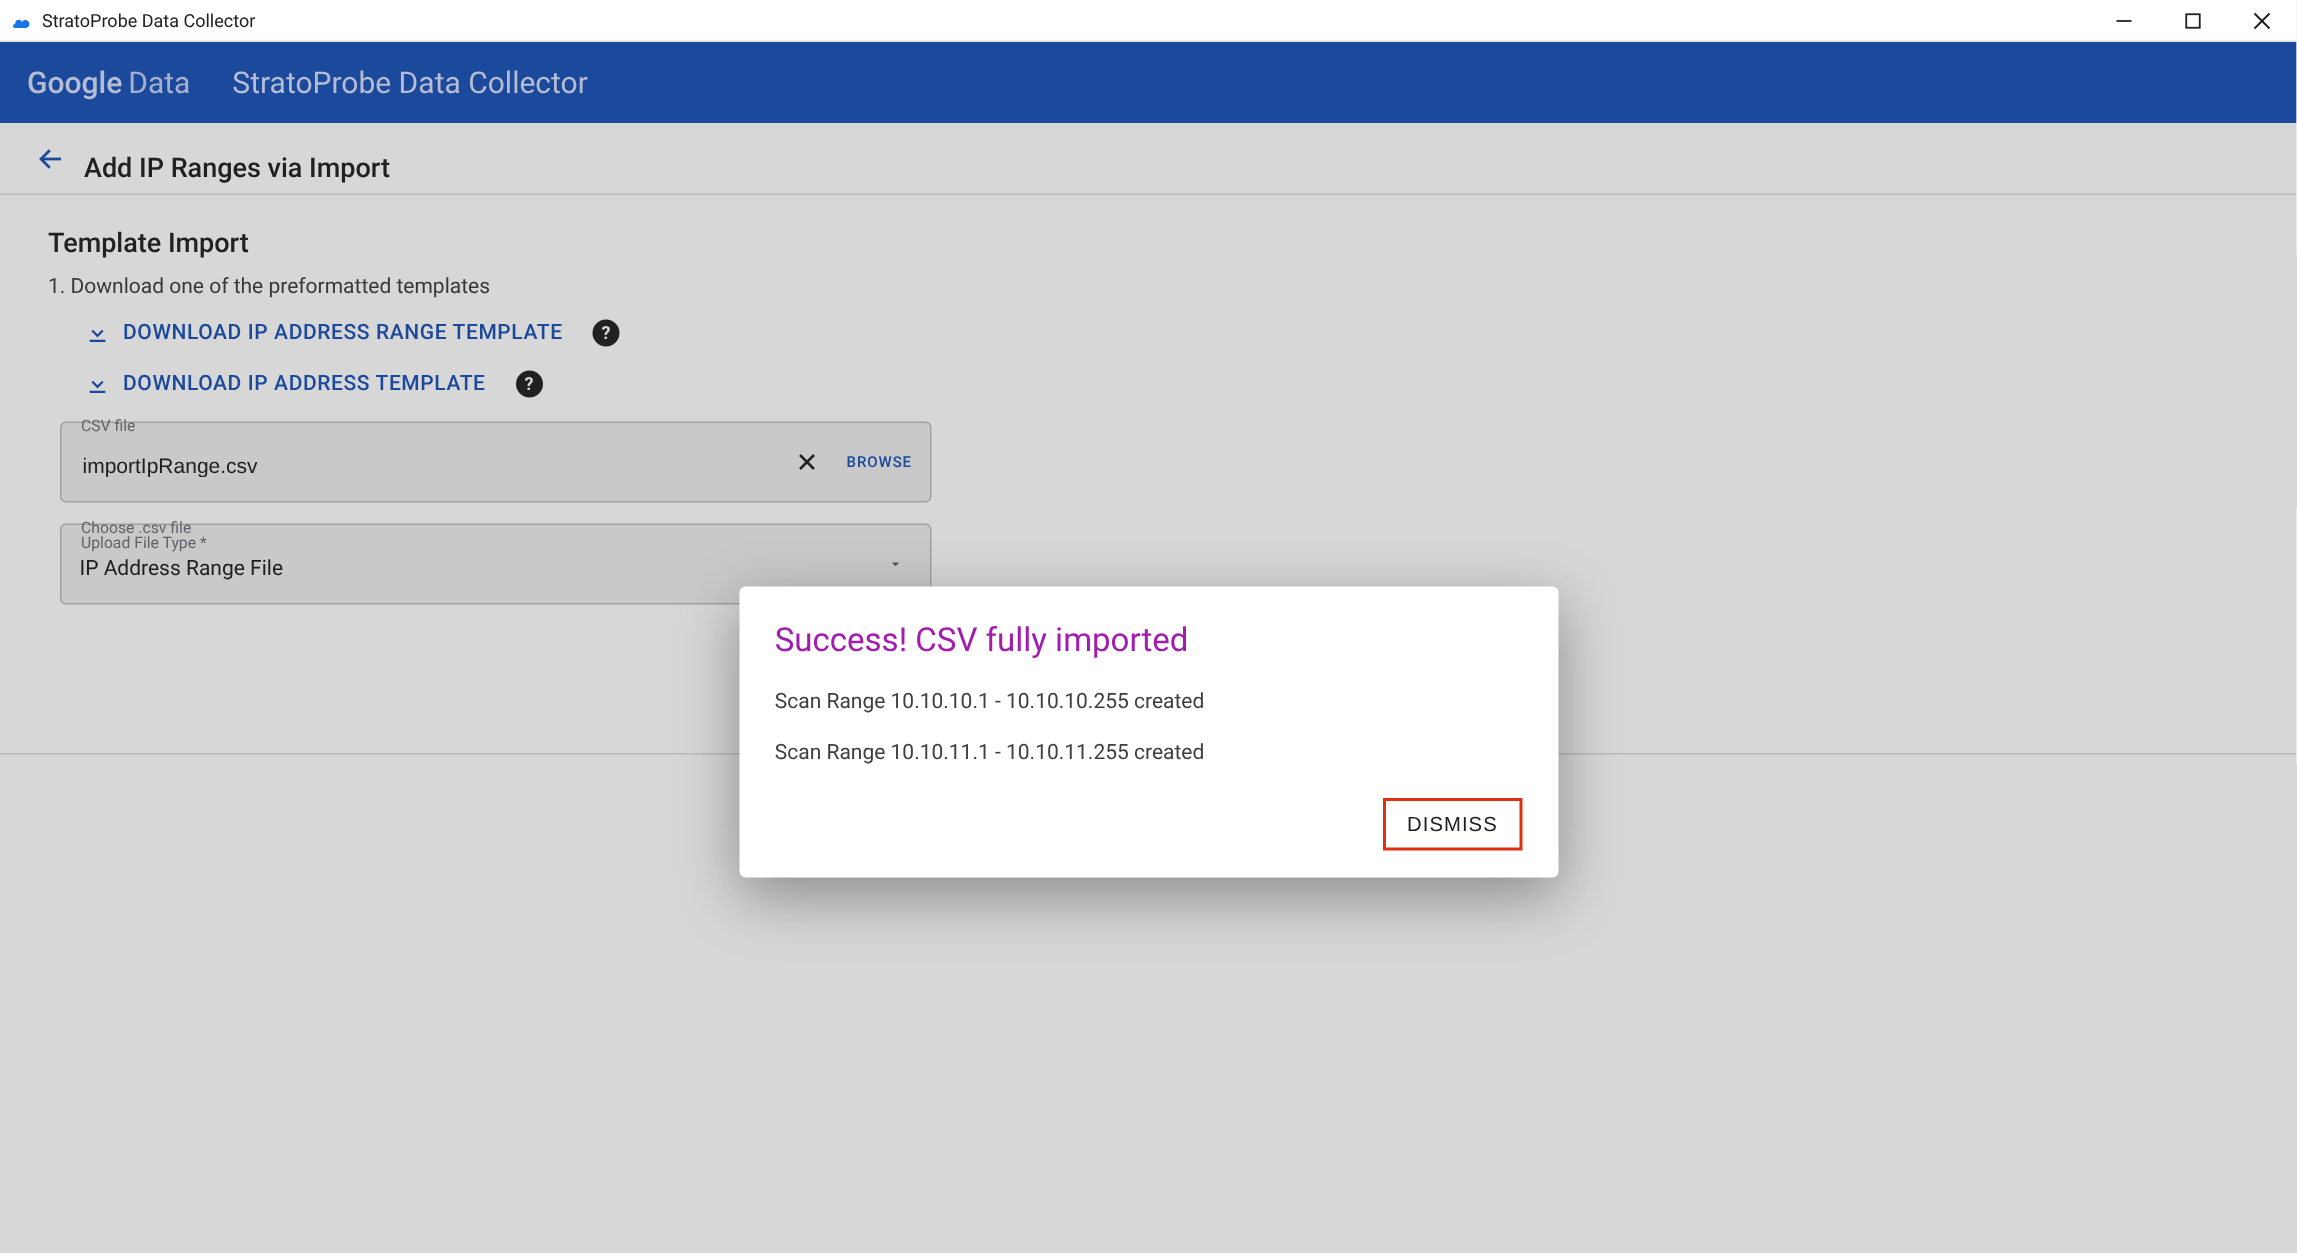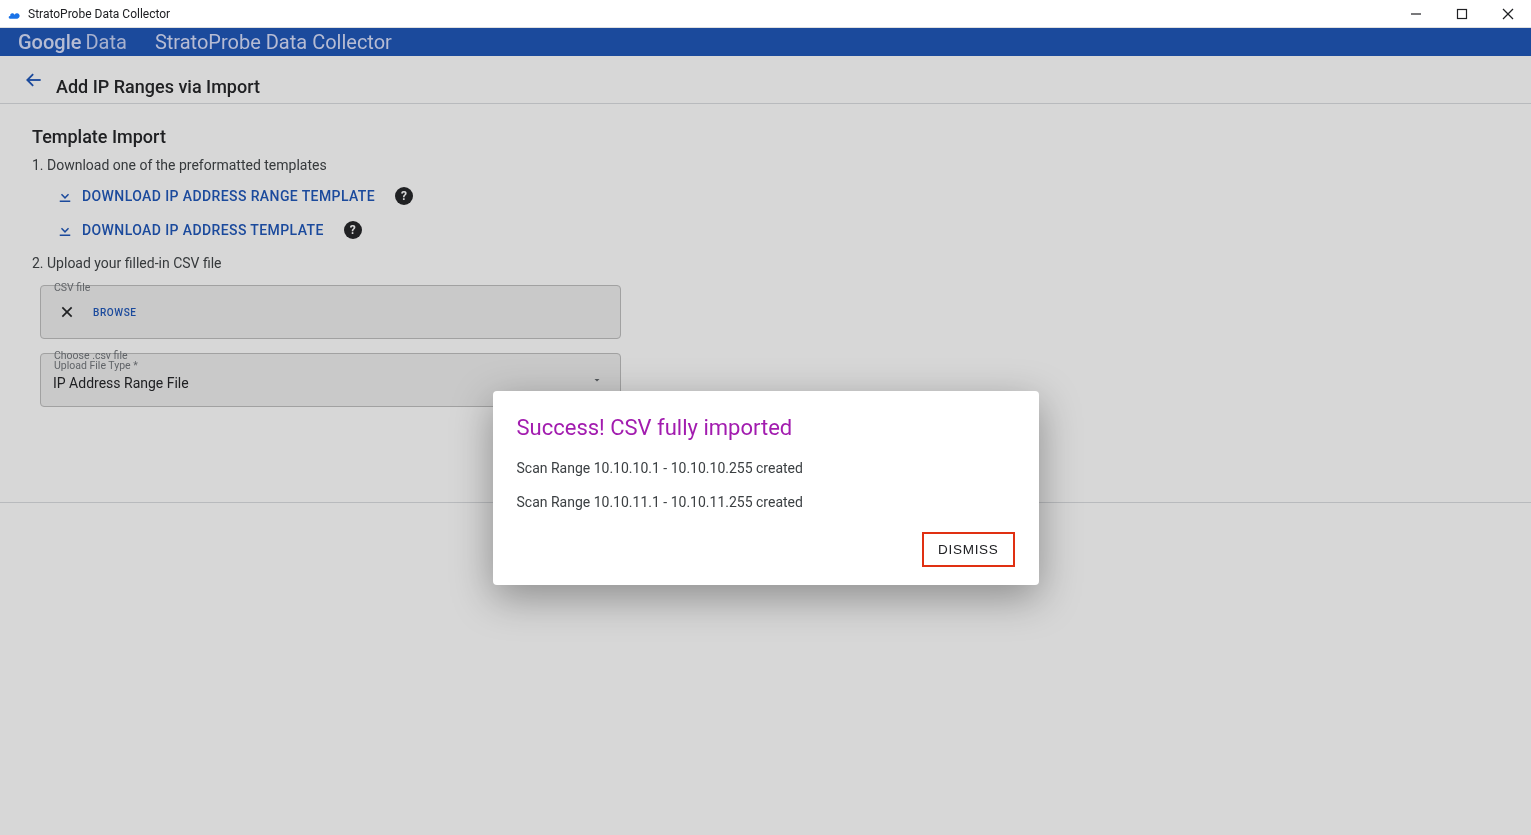--- a/index.html
+++ b/index.html
@@ -8,21 +8,21 @@
 
   
   .titlebar { height:28px; background:#fff; display:flex; align-items:center; padding-left:6px; border-bottom:1px solid #e0e0e0; position:relative; }
   .titlebar .app-icon { width:16px; height:16px; color:#1a73e8; margin-right:6px; }
   .titlebar .title { font-size:12px; color:#202124; }
   .win-controls { position:absolute; right:0; top:0; height:28px; display:flex; }
   .win-btn { width:46px; display:flex; align-items:center; justify-content:center; color:#202124; }
   .win-btn svg { width:12px; height:12px; }
 
   
-  .banner { height:28px; background:#1a53b8; display:flex; align-items:center; padding:0 18px; color:#cfd8ef; }
+  .banner { height:54px; background:#1a53b8; display:flex; align-items:center; padding:0 18px; color:#cfd8ef; }
   .banner .gc-logo { font-family: "Product Sans", Roboto, Arial, sans-serif; font-size:20px; color:#d7defa; margin-right:28px; display:flex; align-items:center; gap:0px;}
   .banner .gc-google { font-weight:500; letter-spacing:0px; }
   .banner .gc-cloud { font-weight:400; margin-left:4px; opacity:.9;}
   .banner .collector { font-size:20px; font-weight:400; color:#d7defa; }
 
   
   .page-head { height:48px; display:flex; align-items:center; padding:0 20px; border-bottom:1px solid #dadce0; }
   .back-arrow { color:#1a53b8; width:28px; height:28px; display:flex; align-items:center; justify-content:center; margin-right:8px; cursor:pointer; }
   .back-arrow svg { width:20px; height:20px; }
   .page-title { font-size:18px; color:#202124; font-weight:500;margin-top:13px; }
@@ -129,25 +129,25 @@
       <span class="dl-icon">
         <svg viewBox="0 0 24 24" fill="currentColor">
             <path d="M12 3v10l4-4 1.4 1.4L12 16 6.6 10.4 8 9l4 4V3h0zM5 18h14v2H5z"></path>
           </svg>
       </span>
       <span>DOWNLOAD IP ADDRESS TEMPLATE</span>
     </a>
     <span class="help-icon">?</span>
   </div>
 
-  <div class="step" style="margin-top:10px;">2. Upload your filled-in CSV file</div>
 
   <div class="field-wrap">
     <span class="float-label">CSV file</span>
     <div class="outlined">
+      <input type="text" value="importIpRange.csv" style="">
       <span class="clear">
         <svg viewBox="0 0 24 24" stroke="currentColor" stroke-width="2.5">
             <line x1="5" y1="5" x2="19" y2="19"></line>
             <line x1="19" y1="5" x2="5" y2="19"></line>
           </svg>
       </span>
       <span class="browse">BROWSE</span>
     </div>
   </div>
 

